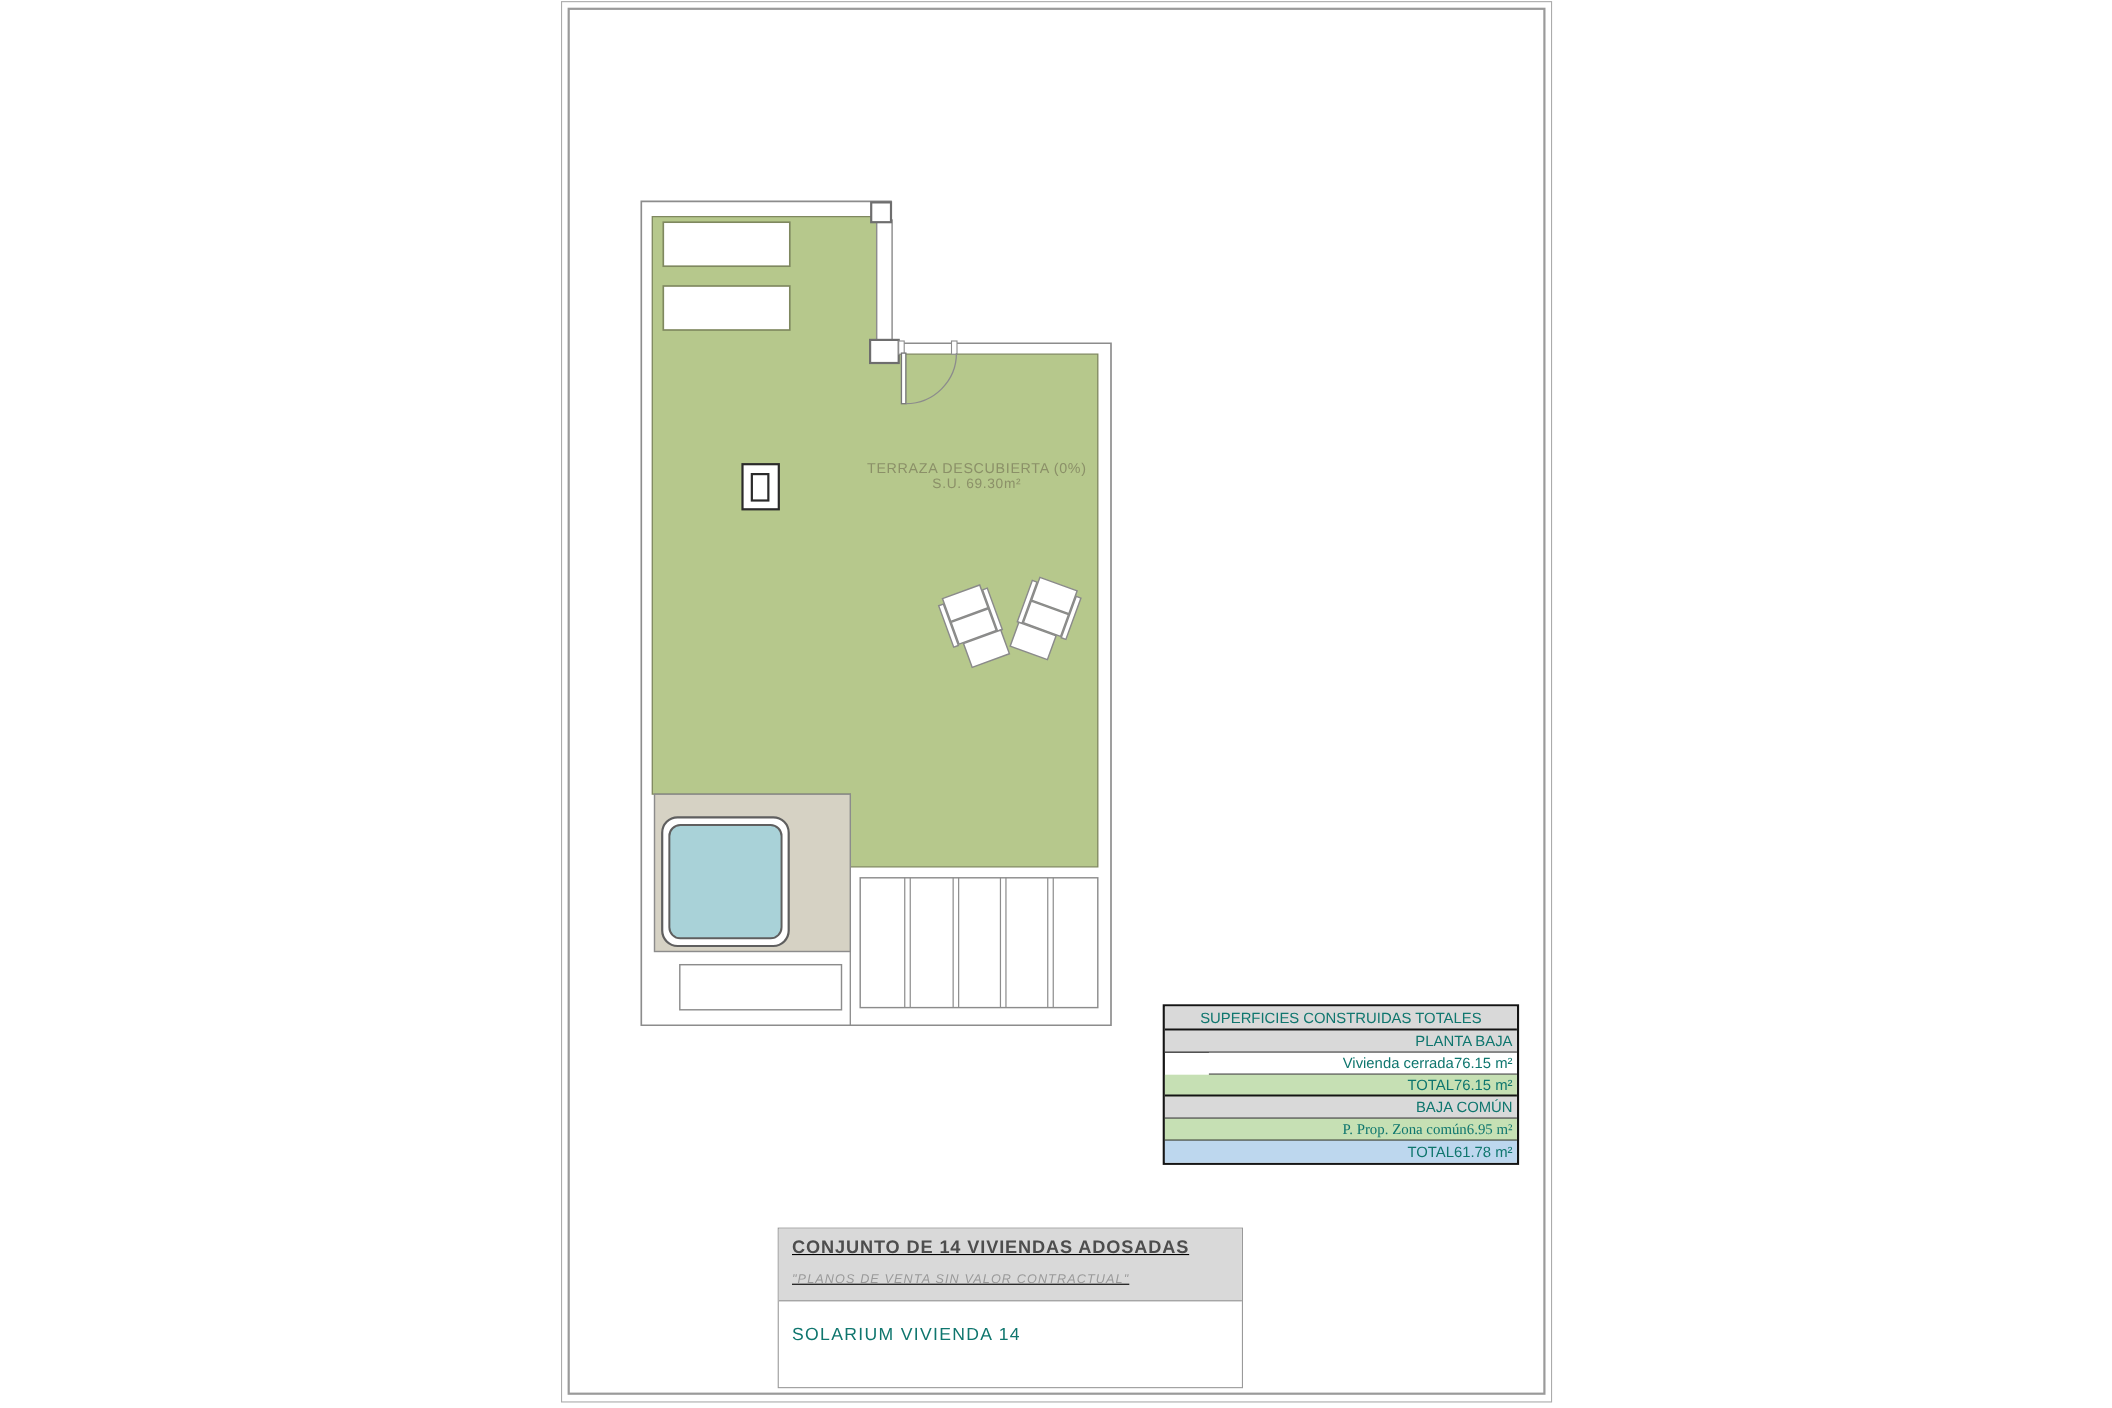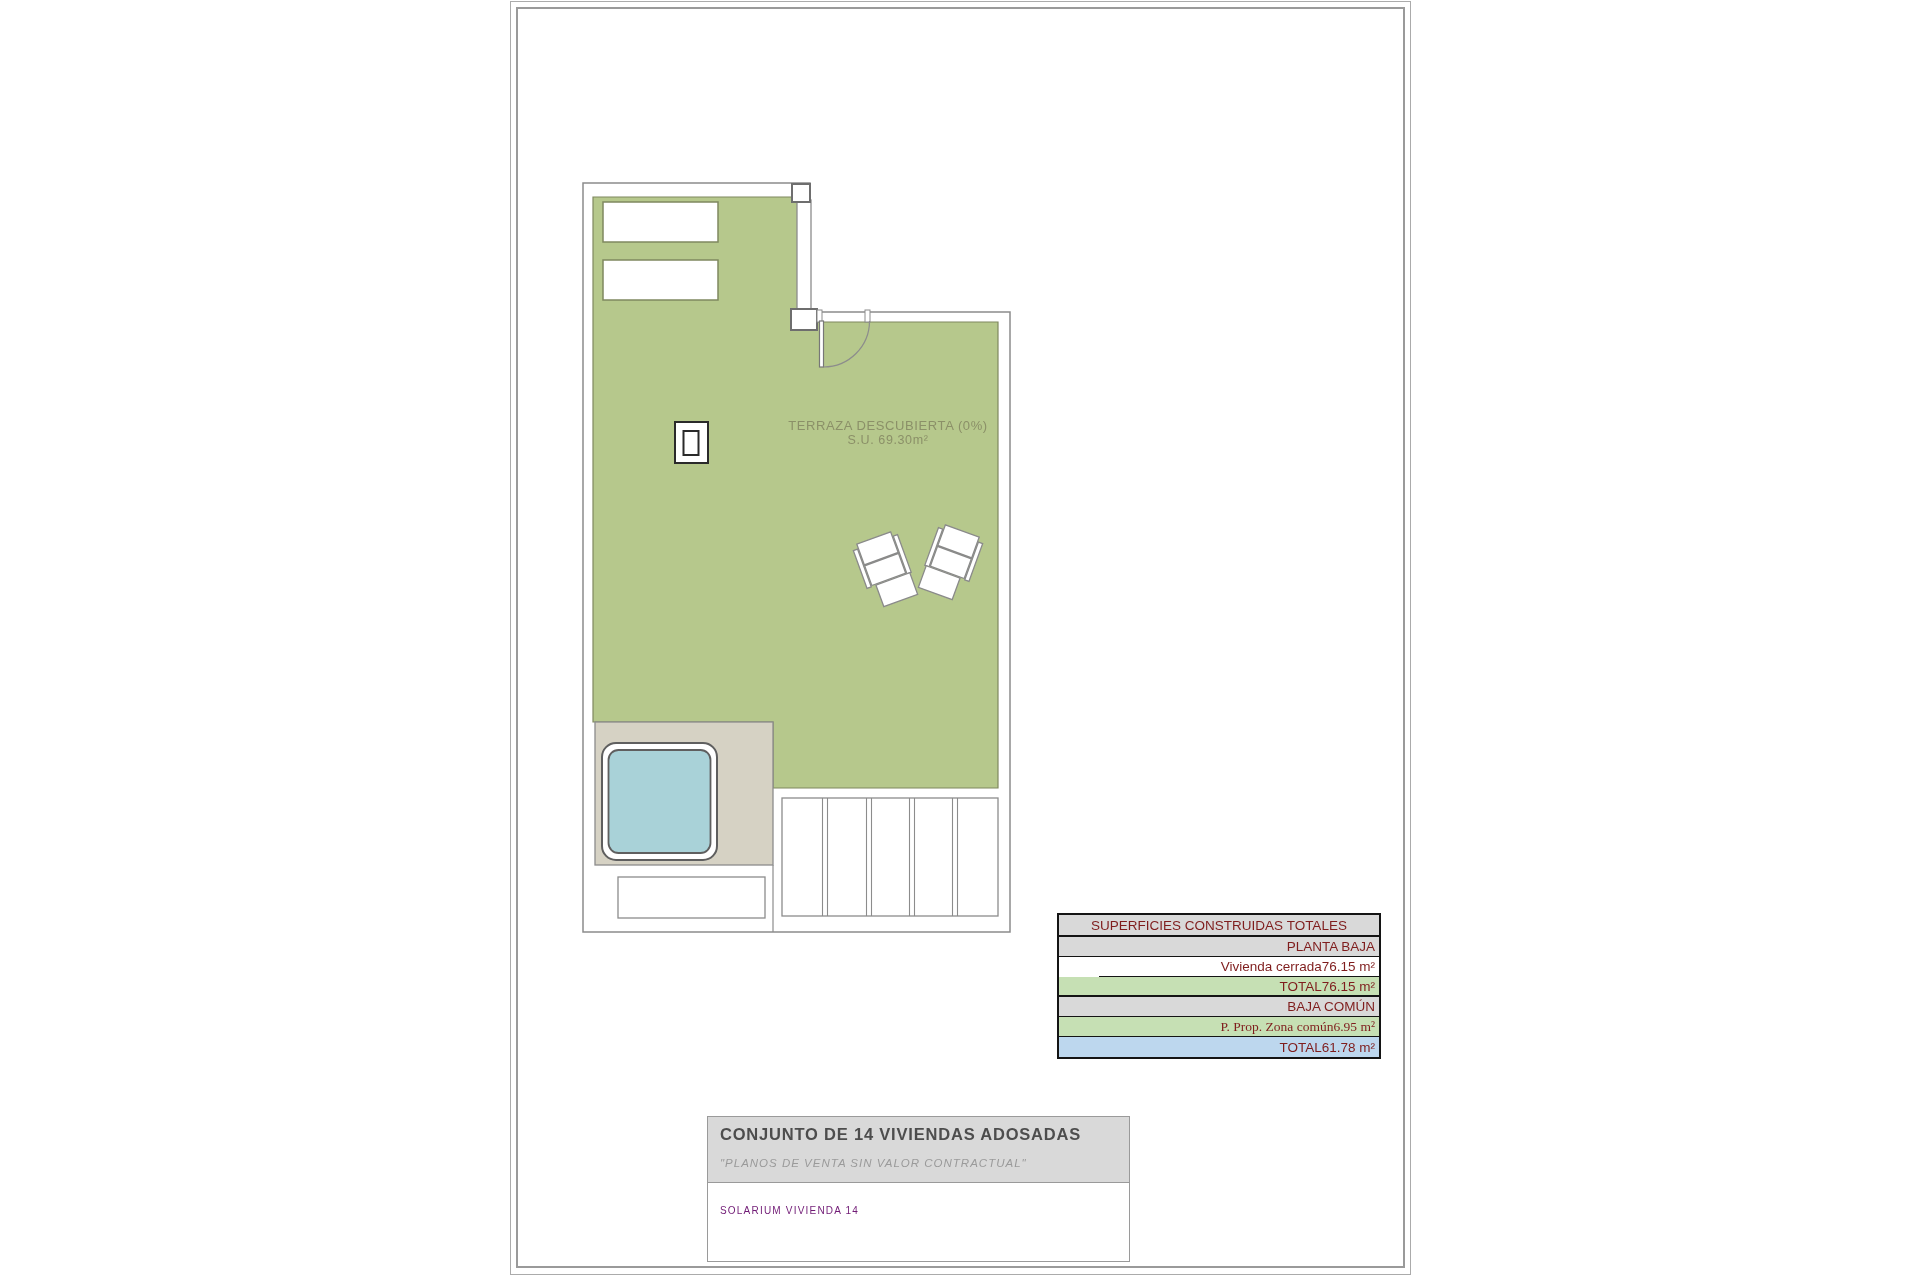--- a/index.html
+++ b/index.html
@@ -16,21 +16,21 @@
     position:absolute;left:516px;top:7px;width:889px;height:1261px;
     border:2px solid #9a9a9a;box-sizing:border-box;
   }
   
   .plan-svg{position:absolute;left:0;top:0;}
   .plan-label{font-family:"Liberation Sans",sans-serif;letter-spacing:0.6px;}
   
   .areas-table{
     position:absolute;left:1057px;top:913px;width:324px;
     border:2.5px solid #141414;box-sizing:border-box;background:#fff;
-    font-size:13.5px;color:#7f1d1d;
+    font-size:13.5px;color:#0f766e;
   }
   .t-row{
     display:flex;align-items:center;height:20px;
     border-bottom:1.5px solid #141414;box-sizing:border-box;
     padding:0 4px;
   }
   .t-row:last-child{border-bottom:none;}
   .t-head{height:22px;justify-content:center;background:#d9d9d9;border-bottom:2.5px solid #141414;}
   .t-sec{background:#d9d9d9;}
   .t-plain{background:#ffffff;margin-left:40px;}
@@ -39,30 +39,30 @@
   .t-blue{background:#bdd7ee;}
   .t-label{flex:1;text-align:right;white-space:nowrap;}
   .t-value{text-align:center;white-space:nowrap;}
   
   .title-block{
     position:absolute;left:707px;top:1116px;width:423px;height:146px;
     border:1.5px solid #9a9a9a;box-sizing:border-box;background:#ffffff;
   }
   .tb-top{
     height:66px;background:#d9d9d9;border-bottom:1.5px solid #9a9a9a;
-    box-sizing:border-box;padding:8px 0 0 12px;
+    box-sizing:border-box;padding:8px 0 0 12px;text-decoration:underline;
   }
   .tb-project{
     font-size:16.5px;font-weight:bold;color:#4d4d4d;letter-spacing:0.8px;
   }
   .tb-disclaimer{
     margin-top:13px;font-size:11.5px;font-style:italic;color:#9a9a9a;letter-spacing:1px;
   }
   .tb-bottom{padding:22px 0 0 12px;}
-  .tb-sheet{font-size:10px;color:#701a75;letter-spacing:1.2px;}
+  .tb-sheet{font-size:16px;color:#0f766e;letter-spacing:1.2px;}
 </style>
 </head>
 <body>
 
 <div class="frame-outer"></div>
 <div class="frame-inner"></div>
 
 <svg class="plan-svg" width="1920" height="1280" viewBox="0 0 1920 1280">
 
   <path d="M583,183 H810 V312 H1010 V932 H583 Z" fill="#ffffff" stroke="#8c8c8c" stroke-width="1.5"></path>

